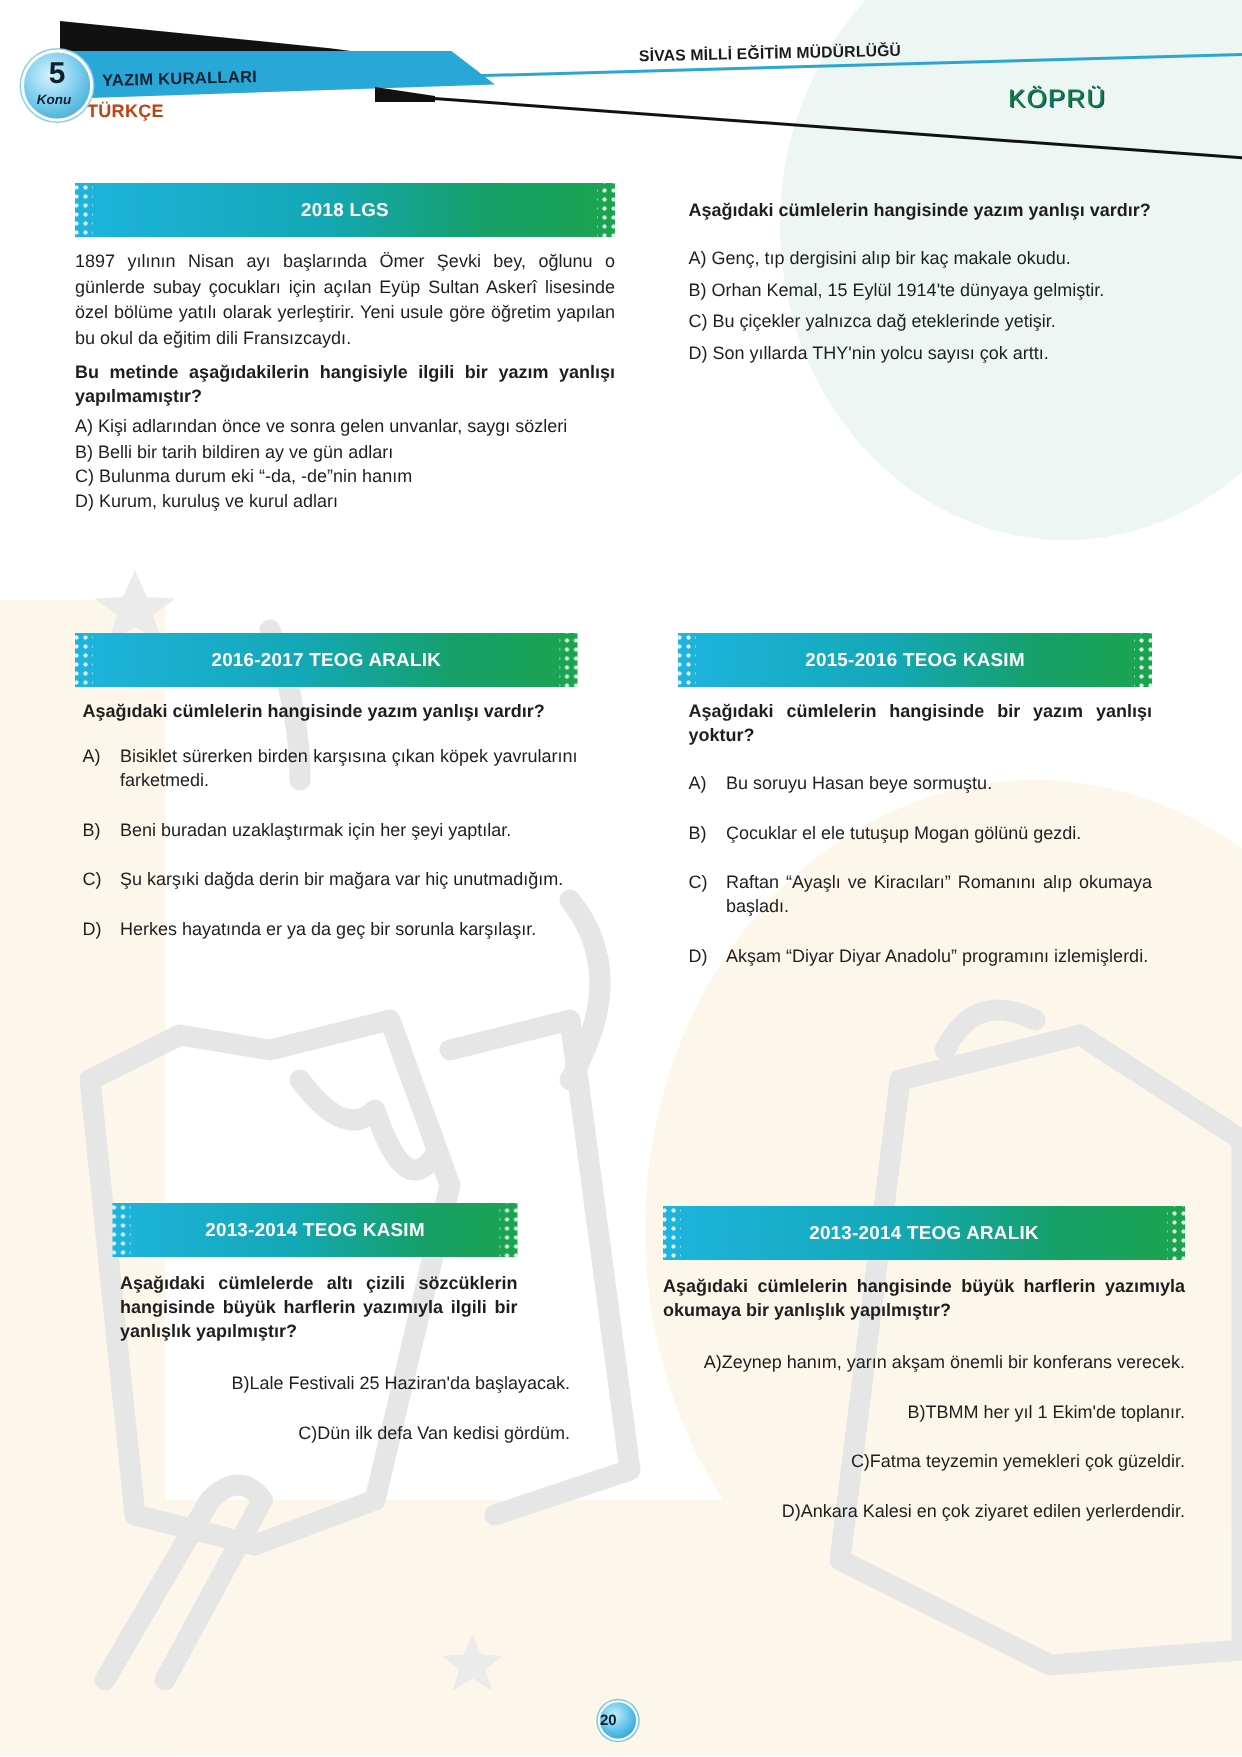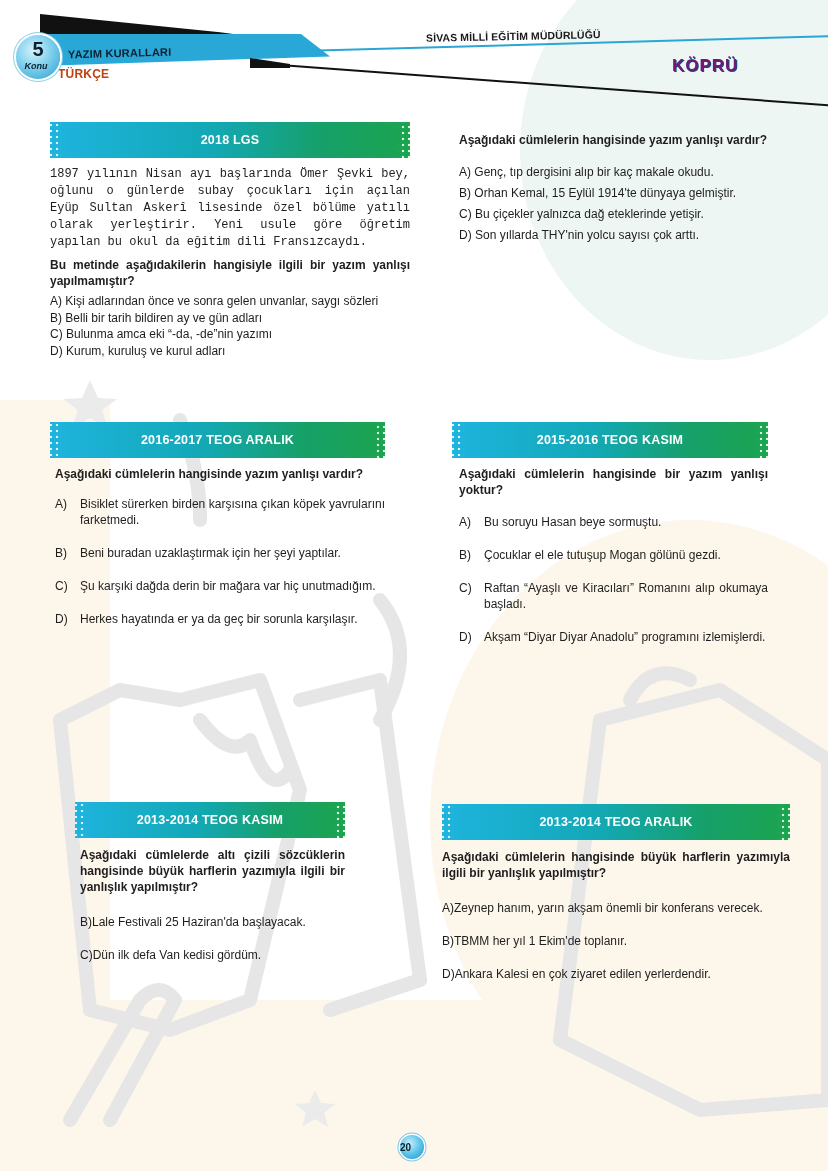--- a/index.html
+++ b/index.html
@@ -25,47 +25,47 @@
   .hdr-black-line { position: absolute; left: 280px; top: 64px; width: 550px; height: 2px; background: #111; transform: rotate(4.2deg); transform-origin: left center; }
   .hdr-black-wedge { position: absolute; left: 250px; top: 58px; width: 40px; height: 10px; background: #111; clip-path: polygon(0 0, 100% 60%, 100% 100%, 0 100%); }
   .subject { position: absolute; left: 58px; top: 19px; color: #c2410c; font-weight: 700; font-size: 12px; letter-spacing: 0.2px; margin-top: 48px; }
   .topic { position: absolute; left: 68px; top: 47px; color: #0d2030; font-weight: 700; font-size: 11px; letter-spacing: 0.2px; transform: rotate(-1.5deg); }
   .unit-badge { position: absolute; left: 16px; top: 35px; width: 44px; height: 44px; border-radius: 50%;
     background: radial-gradient(circle at 40% 35%, #d8f2fb 0%, #7fd0ee 45%, #2b9dcc 100%);
     box-shadow: 0 0 0 2px #ffffff, 0 0 0 3px #8ccfe6; }
   .unit-num { position: absolute; left: 0; width: 44px; top: 3px; text-align: center; font-weight: 700; font-size: 20px; color: #0d2030; }
   .unit-lbl { position: absolute; left: 0; width: 40px; top: 26px; text-align: center; font-size: 9px; font-style: italic; font-weight: 700; color: #0d2030; }
   .org { position: absolute; left: 426px; top: 30px; font-size: 10.5px; font-weight: 700; color: #1a1a1a; transform: rotate(-1.2deg); letter-spacing: 0.1px; }
-  .logo { position: absolute; left: 672px; top: 56px; font-size: 17px; font-weight: 700; color: #701a75; letter-spacing: 1px;
+  .logo { position: absolute; left: 672px; top: 56px; font-size: 17px; font-weight: 400; color: #15803d; letter-spacing: 1px;
     text-shadow: 1px 1px 0 #0d4f84; }
 
   
   .section { position: absolute; z-index: 2; }
   .banner { position: relative; height: 36px; display: flex; align-items: center; justify-content: center;
     background: linear-gradient(90deg, #1eb4de 0%, #13a8b6 45%, #16a06a 75%, #1ba44e 100%); }
   .banner::before, .banner::after { content: ""; position: absolute; top: 0; width: 14px; height: 36px; }
   .banner::before { left: -2px;
     background:
       radial-gradient(circle, #fff 1.2px, transparent 1.6px) 0 0/6px 6px;
     opacity: 0.85; }
   .banner::after { right: -2px;
     background:
       radial-gradient(circle, #fff 1.2px, transparent 1.6px) 2px 2px/6px 6px;
     opacity: 0.85; }
   .banner-title { color: #fff; font-weight: 700; font-size: 12.5px; letter-spacing: 0.2px; }
-  .passage { font-size: 12px; line-height: 17px; text-align: justify; margin-top: 9px; font-family: Liberation Mono, monospace; }
+  .passage { font-size: 12px; line-height: 17px; text-align: justify; margin-top: 9px; }
   .question { font-weight: 700; font-size: 12px; line-height: 16px; margin-top: 6px; text-align: justify; }
   .opts-compact { margin-top: 4px; font-size: 12px; line-height: 16.5px; }
   .opts-compact .opt { display: block; }
   .opts-spaced { margin-top: 14px; font-size: 12px; line-height: 16px; }
   .opts-spaced .opt { display: block; margin-bottom: 5px; }
   .opts-hang .opt { display: flex; margin-bottom: 17px; }
   .opts-hang .opt .letter { flex: 0 0 25px; }
   .opts-hang .opt .text { flex: 1; text-align: justify; }
-  .opts-loose .opt { display: block; margin-bottom: 17px; font-size: 12px; line-height: 16px; }
+  .opts-loose .opt { display: block; margin-bottom: 17px; font-size: 12px; line-height: 16px; text-align: right; }
 
   .page-num { position: absolute; left: 400px; top: 1135px; width: 24px; height: 24px; border-radius: 50%;
     background: radial-gradient(circle at 40% 35%, #c8eefb 0%, #5cc4ea 50%, #1f8fc0 100%);
     box-shadow: 0 0 0 1.5px #fff, 0 0 0 2.5px #7cc9e4;
     display: flex; align-items: center; z-index: 2; }
   .page-num span { font-weight: 700; font-size: 10px; color: #0d2030; }
 </style>
 </head>
 <body>
 
@@ -114,21 +114,21 @@
 
 <section class="section" style="left:50px; top:122px; width:360px;">
   <div class="banner">
     <span class="banner-title">2018 LGS</span>
   </div>
   <div class="passage" style="margin-top:8px;">1897 yılının Nisan ayı başlarında Ömer Şevki bey, oğlunu o günlerde subay çocukları için açılan Eyüp Sultan Askerî lisesinde özel bölüme yatılı olarak yerleştirir. Yeni usule göre öğretim yapılan bu okul da eğitim dili Fransızcaydı.</div>
   <div class="question">Bu metinde aşağıdakilerin hangisiyle ilgili bir yazım yanlışı yapılmamıştır?</div>
   <div class="opts-compact">
     <span class="opt">A) Kişi adlarından önce ve sonra gelen unvanlar, saygı sözleri</span>
     <span class="opt">B) Belli bir tarih bildiren ay ve gün adları</span>
-    <span class="opt">C) Bulunma amca eki “-da, -de”nin yazımı</span>
+    <span class="opt">C) Bulunma durum eki “-da, -de”nin hanım</span>
     <span class="opt">D) Kurum, kuruluş ve kurul adları</span>
   </div>
 </section>
 
 <section class="section" style="left:452px; top:122px; width:316px;">
   <div class="question" style="margin-top:10px; padding-left:7px;">Aşağıdaki cümlelerin hangisinde yazım yanlışı vardır?</div>
   <div class="opts-spaced" style="padding-left:7px; margin-top:16px;">
     <span class="opt">A) Genç, tıp dergisini alıp bir kaç makale okudu.</span>
     <span class="opt">B) Orhan Kemal, 15 Eylül 1914'te dünyaya gelmiştir.</span>
     <span class="opt">C) Bu çiçekler yalnızca dağ eteklerinde yetişir.</span>
@@ -194,23 +194,24 @@
   <div class="opts-loose" style="margin-top:19px; padding-left:5px; width:300px;">
     <span class="opt">B)Lale Festivali 25 Haziran'da başlayacak.</span>
     <span class="opt">C)Dün ilk defa Van kedisi gördüm.</span>
   </div>
 </section>
 
 <section class="section" style="left:442px; top:804px; width:348px;">
   <div class="banner">
     <span class="banner-title">2013-2014 TEOG ARALIK</span>
   </div>
-  <div class="question" style="margin-top:9px;">Aşağıdaki cümlelerin hangisinde büyük harflerin yazımıyla ilgili bir yanlışlık yapılmıştır?</div>
+  <div class="question" style="margin-top:9px;">Aşağıdaki cümlelerin hangisinde büyük harflerin yazımıyla okumaya bir yanlışlık yapılmıştır?</div>
   <div class="opts-loose" style="margin-top:19px;">
     <span class="opt">A)Zeynep hanım, yarın akşam önemli bir konferans verecek.</span>
     <span class="opt">B)TBMM her yıl 1 Ekim'de toplanır.</span>
+    <span class="opt">C)Fatma teyzemin yemekleri çok güzeldir.</span>
     <span class="opt">D)Ankara Kalesi en çok ziyaret edilen yerlerdendir.</span>
   </div>
 </section>
 
 <div class="page-num">
   <span>20</span>
 </div>
 
 </body></html>

